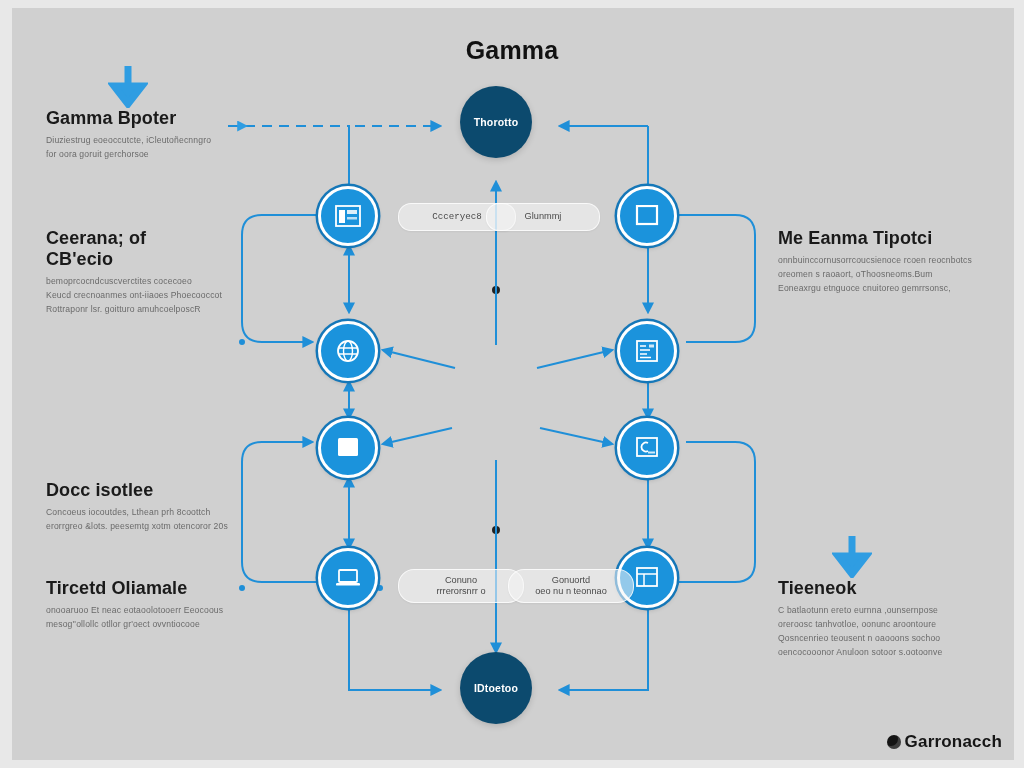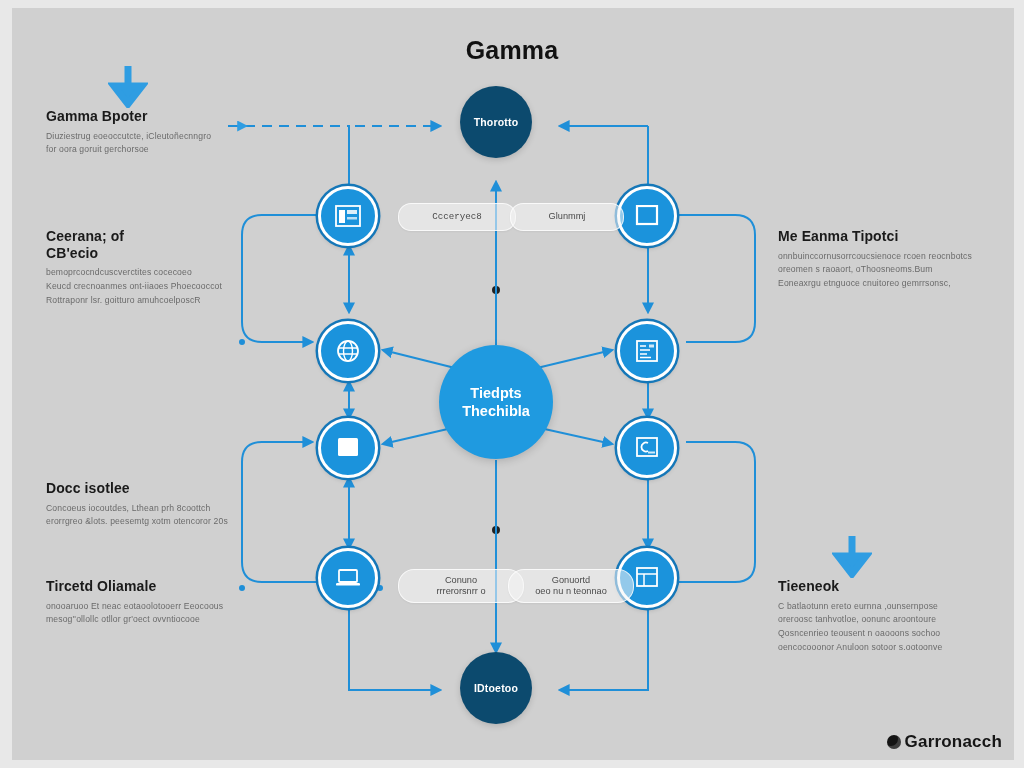--- a/index.html
+++ b/index.html
@@ -25,21 +25,21 @@
   .title{
     position:absolute;left:0;top:36px;width:1024px;
     text-align:center;
     font-size:25px;font-weight:bold;color:#111;
     letter-spacing:.2px;
   }
 
   
   .note{position:absolute;width:215px;}
   .note .note-h{
-    font-size:14px;font-weight:bold;color:#1a1a1a;
+    font-size:18px;font-weight:bold;color:#1a1a1a;
     line-height:1.18;margin-bottom:5px;
     letter-spacing:.1px;
   }
   .note .note-b{
     font-size:8.6px;color:#6a6a6a;line-height:1.62;
     letter-spacing:.15px;
     filter:blur(.35px);
   }
   .note-left{left:46px;text-align:left;}
   .note-right{left:778px;text-align:left;}
@@ -240,24 +240,20 @@
   </div>
 
   <div class="node cap" style="left:460px;top:86px;">
     <div class="cap-l">Thorotto</div>
   </div>
 
   <div class="node cap" style="left:460px;top:652px;">
     <div class="cap-l">IDtoetoo</div>
   </div>
 
-  <div class="node hub" style="left:439px;top:345px;">
-    <div class="hub-l">Tiedpts</div>
-    <div class="hub-l">Thechibla</div>
-  </div>
 
   <div class="node icon-node" style="left:318px;top:186px;">
     <span>
       <svg width="26" height="22" viewBox="0 0 26 22">
         <rect x="1" y="1" width="24" height="20" fill="none" stroke="#fff" stroke-width="1.8"></rect>
         <rect x="4" y="5" width="6" height="13" fill="#fff"></rect>
         <rect x="12" y="5" width="10" height="4" fill="#fff" opacity=".85"></rect>
         <rect x="12" y="12" width="10" height="2.5" fill="#fff" opacity=".7"></rect>
       </svg>
     </span>
@@ -324,21 +320,21 @@
         <rect x="2" y="1" width="20" height="18" fill="none" stroke="#fff" stroke-width="1.8"></rect>
         <path d="M2,7 H22 M9,7 V19" stroke="#fff" stroke-width="1.5" fill="none"></path>
       </svg>
     </span>
   </div>
 
   <div class="pill" style="left:398px;top:203px;width:96px;font-family:Liberation Mono, monospace;">
     <div class="pill-l">Ccceryec8</div>
   </div>
 
-  <div class="pill" style="left:510px;top:203px;width:92px;">
+  <div class="pill" style="left:486px;top:203px;width:92px;">
     <div class="pill-l">Glunmmj</div>
   </div>
 
   <div class="pill two" style="left:398px;top:569px;width:104px;">
     <div class="pill-l">Conuno
 rrrerorsnrr o</div>
   </div>
 
   <div class="pill two" style="left:508px;top:569px;width:104px;">
     <div class="pill-l">Gonuortd

